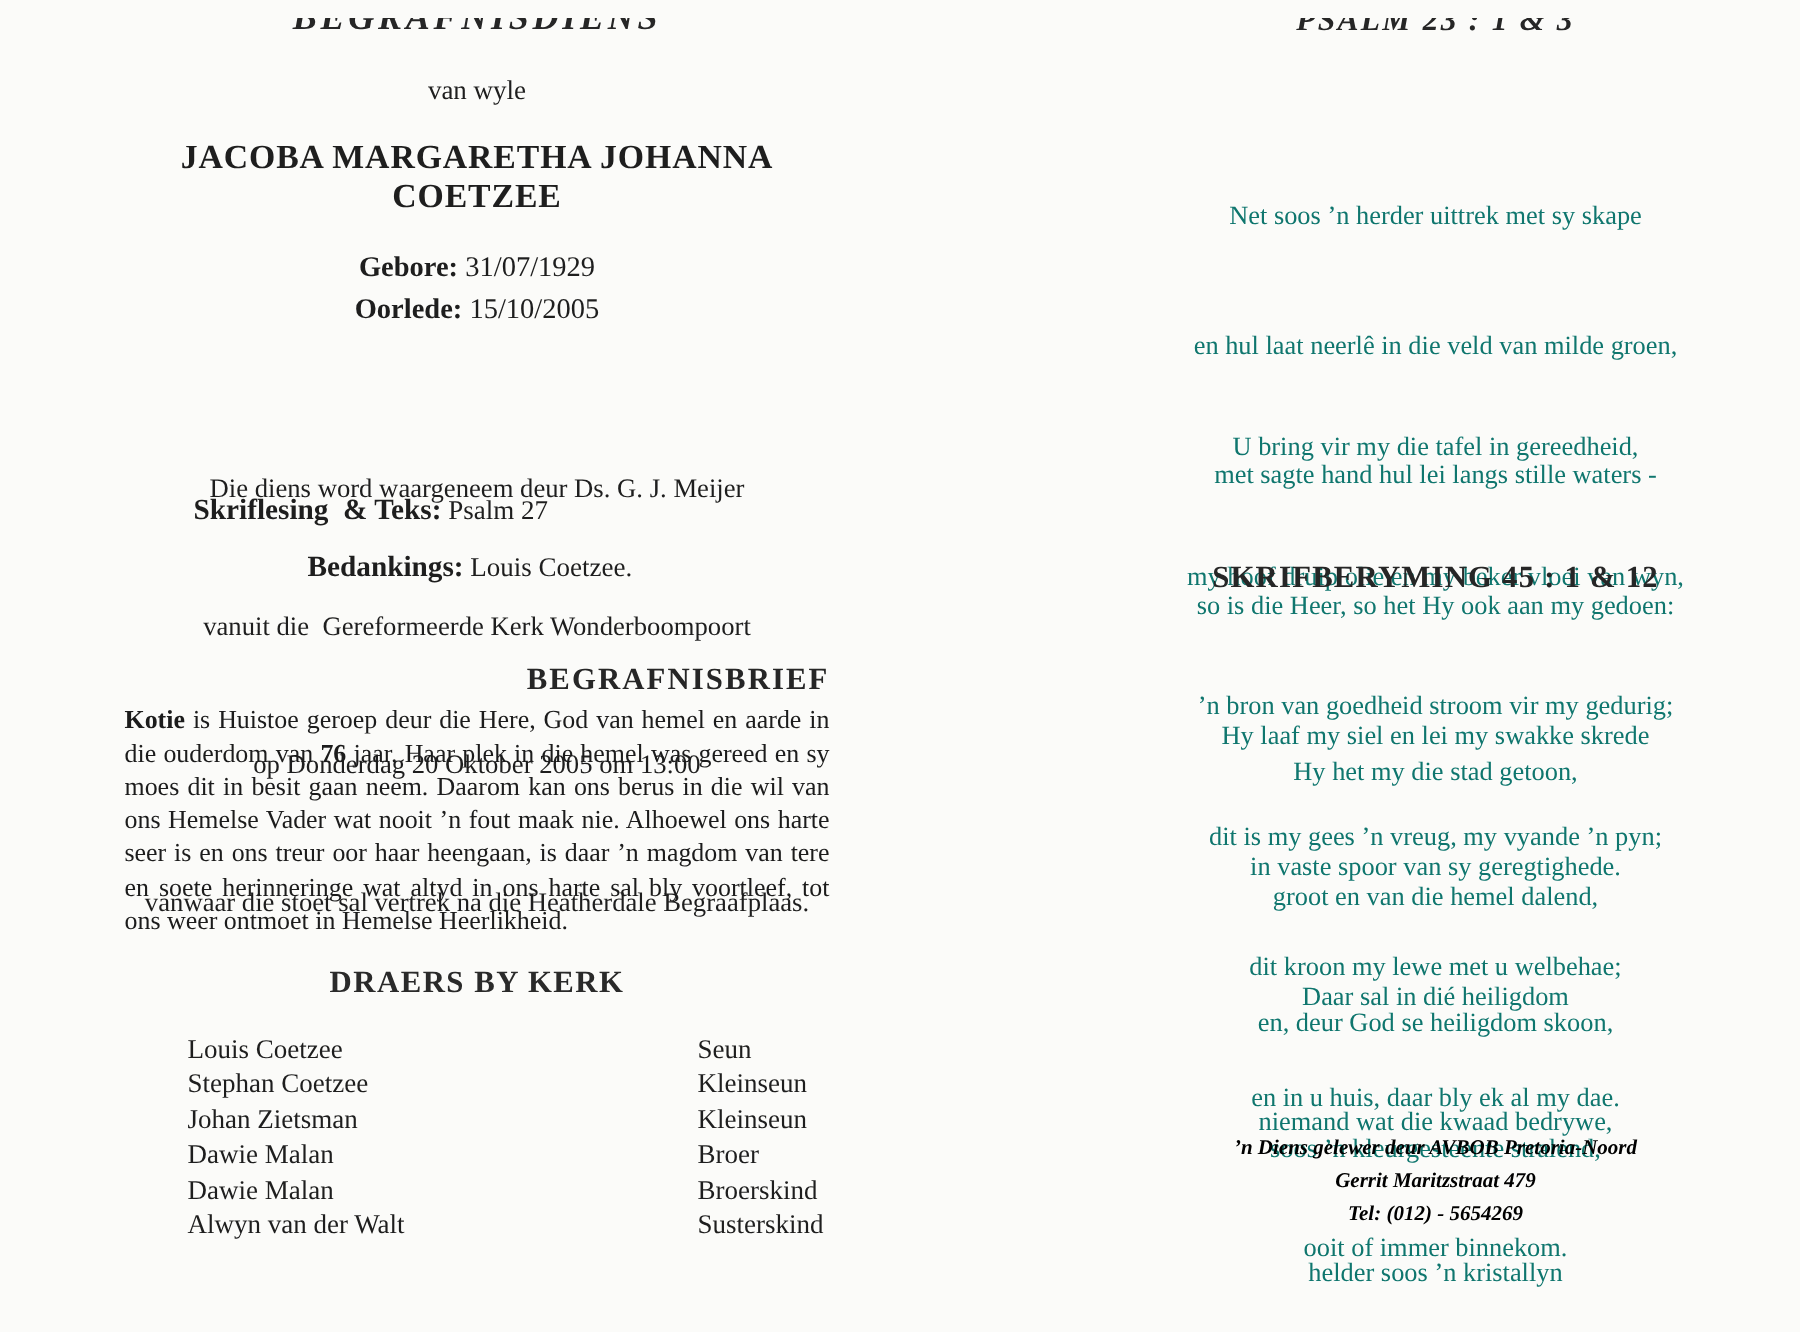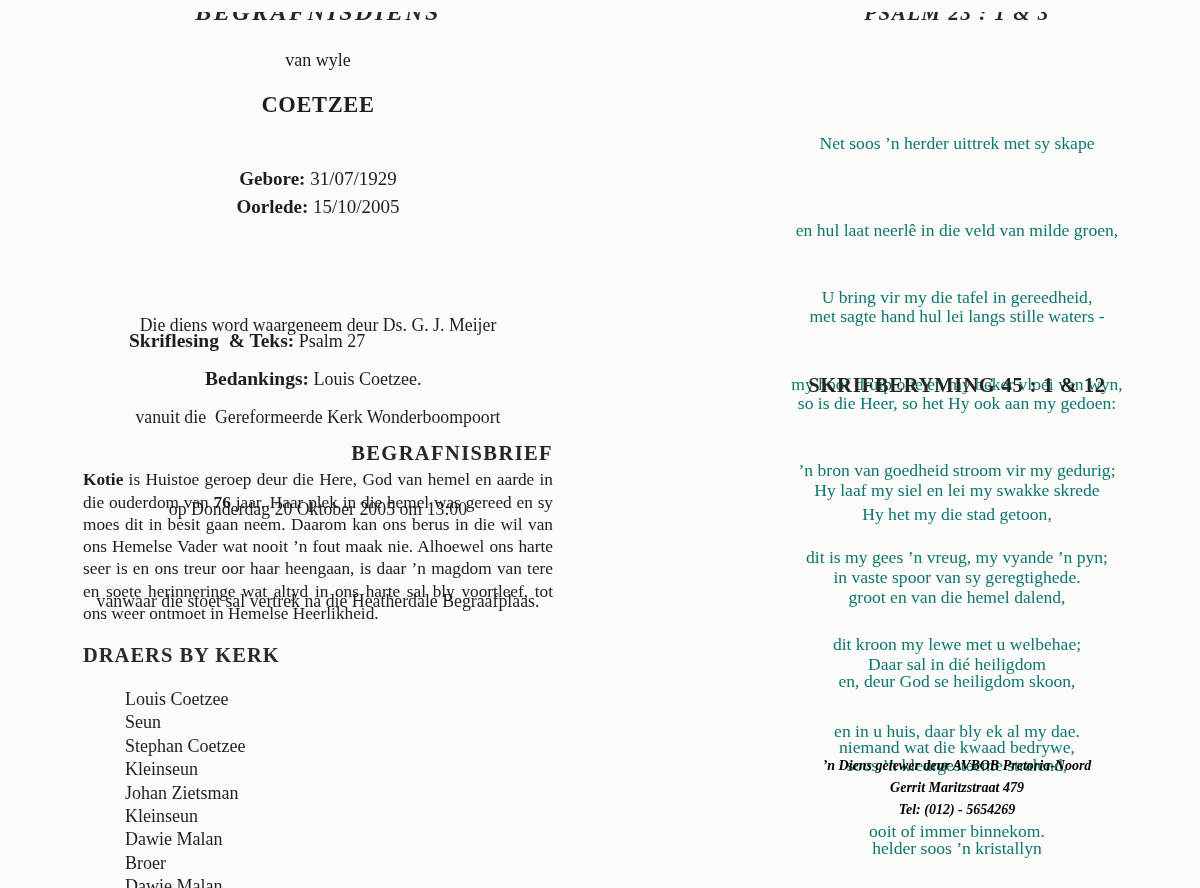--- a/index.html
+++ b/index.html
@@ -41,23 +41,23 @@
   #lp-service { top: 222px; text-align: center; font-size: 17.8px; line-height: 23px; white-space: pre-wrap; }
   #lp-skrif { top: 330px; padding-left: 46px; font-size: 18px; }
   #lp-bedank { top: 368px; padding-left: 122px; font-size: 18px; }
   .inline-lbl { font-weight: 700; font-size: 19.5px; white-space: pre-wrap; }
   #lp-brief-h { top: 409px; text-align: right; font-size: 20.5px; font-weight: 700; letter-spacing: 1.4px; color: #262626; margin-top: 33px; }
   #lp-brief {
     top: 452px; font-size: 17.3px; line-height: 22.3px;
     text-align: justify; color: #1c1c1c;
   }
   #lp-brief .b { font-weight: 700; }
-  #lp-draers-h { top: 644px; font-size: 20.5px; font-weight: 700; letter-spacing: 1px; color: #2a2a2a; }
+  #lp-draers-h { top: 644px; text-align: center; font-size: 20.5px; font-weight: 700; letter-spacing: 1px; color: #2a2a2a; }
   #lp-bearers { top: 688px; padding-left: 42px; font-size: 18px; line-height: 23.4px; }
-  .bearer-row { display: flex; flex-direction: column; }
+  .bearer-row { display: flex; }
   .bearer-name { display: inline-block; width: 340px; }
 
   
   .rp { left: 758px; width: 398px; }
   #rp-psalm-h { top: 12px; height: 15px; }
   #rp-psalm-h .cut-title {
     font-size: 21px; line-height: 21px; letter-spacing: 1.5px; margin-top: -9px;
   }
   .stanza { text-align: center; font-size: 17.6px; white-space: pre-wrap; color: #0f766e; }
   #rp-stanza1 { top: 46px;  line-height: 21.7px; }
@@ -76,20 +76,21 @@
 
 <section>
 
   <div id="lp-title" class="abs lp clip-band">
     <span class="cut-title">BEGRAFNISDIENS</span>
   </div>
 
   <div id="lp-vanwyle" class="abs lp">van wyle</div>
 
   <div id="lp-name" class="abs lp">
+    <div>JACOBA MARGARETHA JOHANNA</div>
     <div>COETZEE</div>
   </div>
 
   <div id="lp-dates" class="abs lp">
     <div>
       <span class="lbl">Gebore:</span>
       <span>31/07/1929</span>
     </div>
     <div>
       <span class="lbl">Oorlede:</span>

